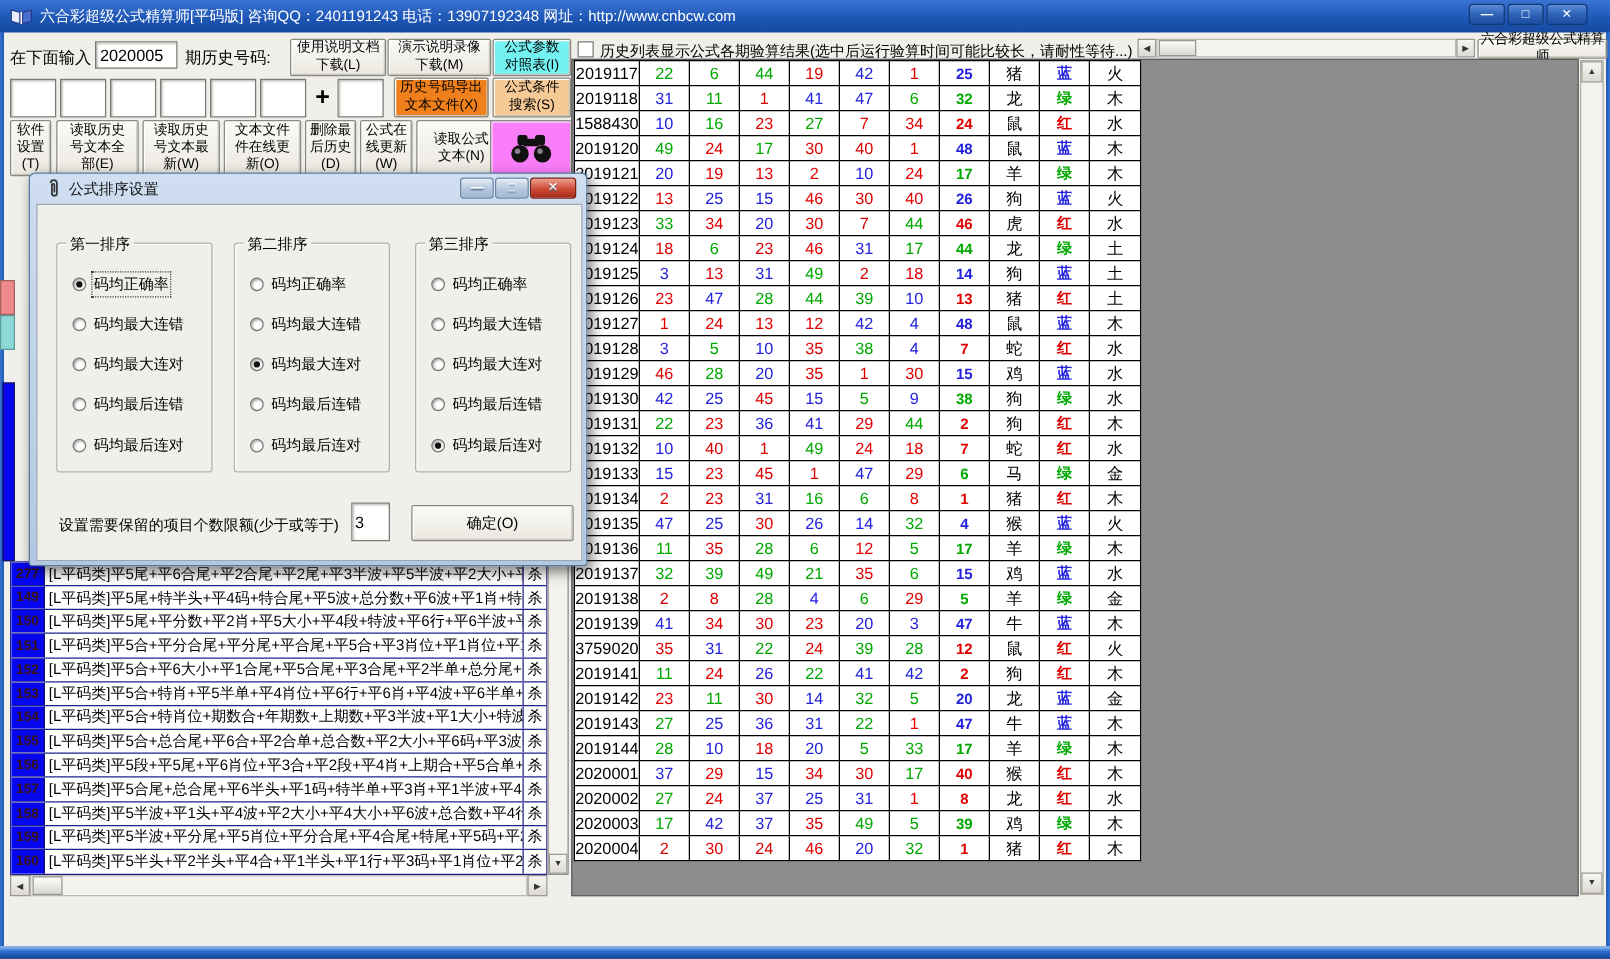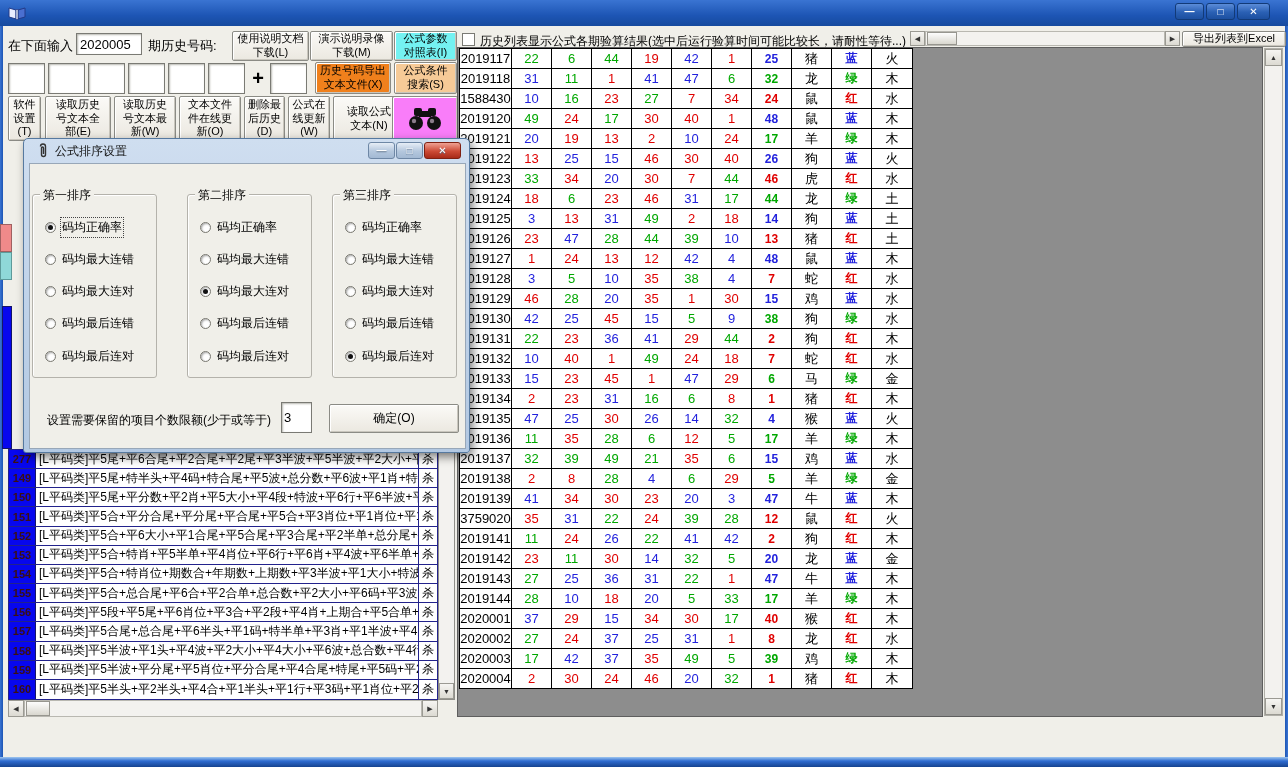--- a/index.html
+++ b/index.html
@@ -104,20 +104,21 @@
 </style>
 </head>
 <body>
 
 <div class="abs titlebar">
   <svg class="appicon" viewBox="0 0 18 15">
     <path d="M1 11 L8 13 L8 4 L1 2 Z" fill="#e8ecff" stroke="#223a88" stroke-width="1"></path>
     <path d="M17 11 L10 13 L10 4 L17 2 Z" fill="#4a6fd0" stroke="#223a88" stroke-width="1"></path>
     <path d="M8 13 L9 14 L10 13 L10 4 L9 3 L8 4 Z" fill="#ffffff" stroke="#223a88" stroke-width="0.8"></path>
   </svg>
+  <span class="title-text">六合彩超级公式精算师[平码版]  咨询QQ：2401191243 电话：13907192348 网址：http://www.cnbcw.com</span>
   <div class="capbtns">
     <div class="capbtn">—</div>
     <div class="capbtn">□</div>
     <div class="capbtn" style="width:33px">✕</div>
   </div>
 </div>
 <div class="abs client"></div>
 <div class="abs frame-left"></div>
 <div class="abs frame-right"></div>
 <div class="abs frame-bottom"></div>
@@ -182,21 +183,21 @@
 <div class="abs sliver-teal"></div>
 <div class="abs sliver-blue"></div>
 
 <div class="abs sunken" style="left:462px;top:33px;width:13px;height:13px;box-shadow:none"></div>
 <span class="abs" style="left:480px;top:33px;font-size:12px;white-space:nowrap">历史列表显示公式各期验算结果(选中后运行验算时间可能比较长，请耐性等待...)</span>
 <div class="abs arrowbtn" style="left:910px;top:31px;width:15px;height:15px">◀</div>
 <div class="abs track hscroll-top-track">
   <div class="thumb" style="position:absolute;left:1px;top:0;width:30px;height:13px"></div>
 </div>
 <div class="abs arrowbtn" style="left:1165px;top:31px;width:15px;height:15px">▶</div>
-<div class="abs btn" style="left:1182px;top:31px;width:104px;height:16px;font-size:11px">导出列表到Excel</div>
+<div class="abs btn" style="left:1182px;top:31px;width:104px;height:16px;font-size:11px">六合彩超级公式精算师</div>
 
 <div class="abs graybg"></div>
 <div class="abs htable">
   <div>
       <div class="hrow">
         <div class="hcell">2019117</div>
         <div class="hcell num" style="color: rgb(0, 168, 0);">22</div>
         <div class="hcell num" style="color: rgb(0, 168, 0);">6</div>
         <div class="hcell num" style="color: rgb(0, 168, 0);">44</div>
         <div class="hcell num" style="color: rgb(224, 0, 0);">19</div>
@@ -700,21 +701,21 @@
     </svg>
     <span class="dlg-title">公式排序设置</span>
     <div class="dlg-capbtns">
       <div class="dlg-capbtn">—</div>
       <div class="dlg-capbtn">□</div>
       <div class="dlg-capbtn close">✕</div>
     </div>
   </div>
   <div class="dlg-body">
     <div>
-        <div class="group" style="left: 2px; text-align: right;">
+        <div class="group" style="left: 15px; text-align: right;">
           <div class="gtitle">第一排序</div>
           <div class="opt" style="top: 24px;">
             <span class="radio sel"></span>
             <span class="optlabel focus">码均正确率</span>
           </div>
           <div class="opt" style="top: 56.25px;">
             <span class="radio"></span>
             <span class="optlabel">码均最大连错</span>
           </div>
           <div class="opt" style="top: 88.5px;">

